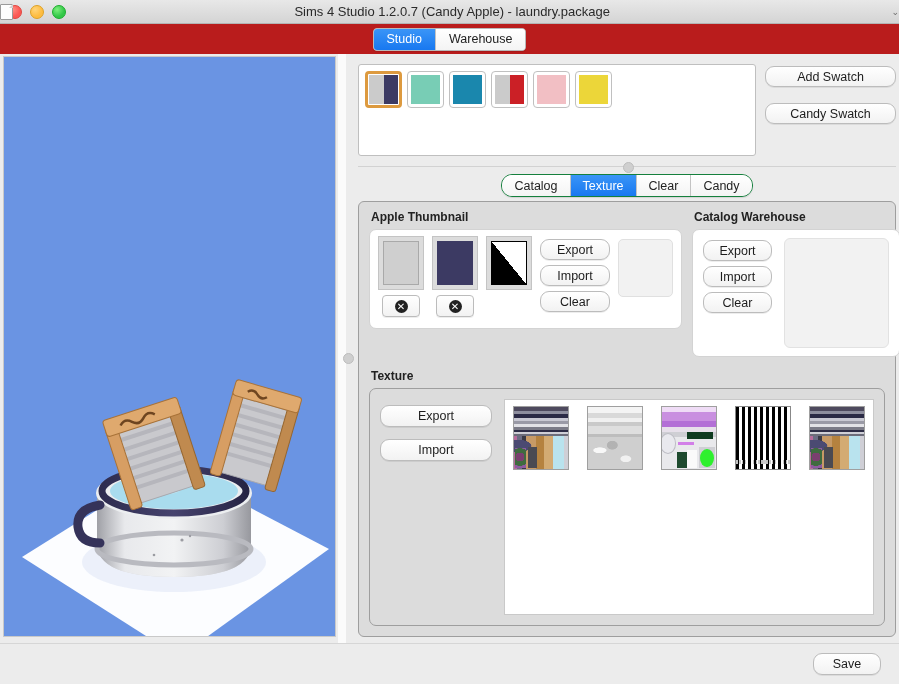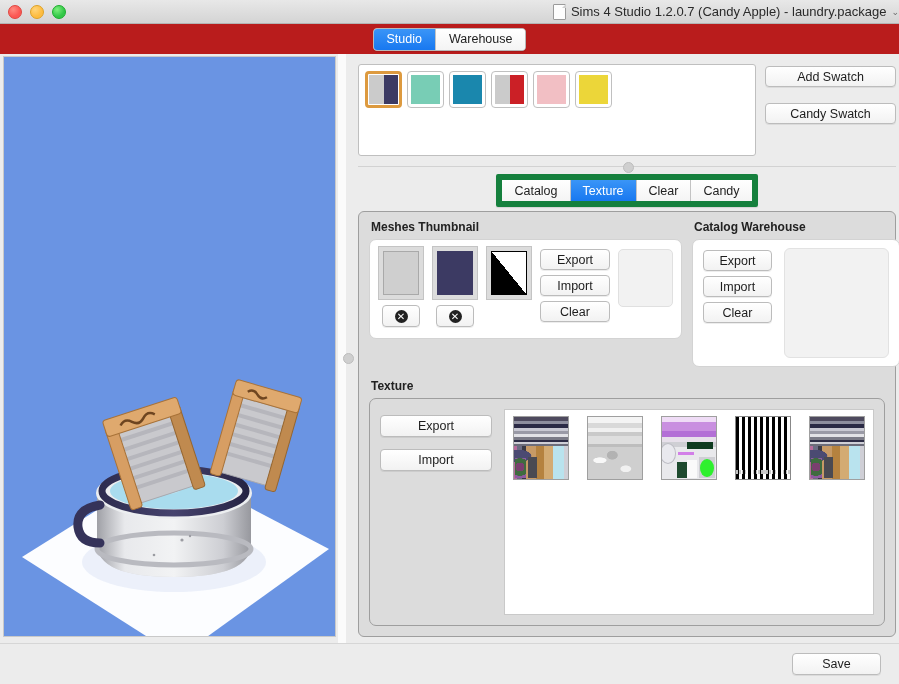--- a/index.html
+++ b/index.html
@@ -31,21 +31,21 @@
   }
   .traffic {
     display: flex; gap: 8px; padding-left: 8px; align-items: center;
   }
   .light { width: 12px; height: 12px; border-radius: 50%; }
   .light.red    { background: radial-gradient(circle at 35% 30%, #ff8a80, #fc5753 60%); border: 1px solid #e0443e; }
   .light.yellow { background: radial-gradient(circle at 35% 30%, #ffd479, #fdbc40 60%); border: 1px solid #dea123; }
   .light.green  { background: radial-gradient(circle at 35% 30%, #7ef07e, #33c748 60%); border: 1px solid #1aad2b; }
   .title-center {
     position: absolute; left: 0; right: 0; top: 0; bottom: 0;
-    display: flex; align-items: center; justify-content: flex-end;
+    display: flex; align-items: center; justify-content: space-between;
     gap: 5px;
     pointer-events: none;
   }
   .doc-icon {
     width: 11px; height: 14px; background: #fdfdfd;
     border: 1px solid #9a9a9a; border-radius: 1px;
     position: relative;
   }
   .doc-icon::after {
     content: ""; position: absolute; right: -1px; top: -1px;
@@ -159,21 +159,21 @@
   .sw-half { display: flex; flex: 1; }
   .sw-half > span { flex: 1; }
 
   .swatch-buttons {
     width: 131px; min-width: 131px;
     display: flex; flex-direction: column; gap: 16px; padding-top: 2px;
   }
   .btn {
     background: linear-gradient(#ffffff, #f2f2f2);
     border: 1px solid #bcbcbc;
-    border-radius: 4px;
+    border-radius: 9px;
     height: 21px;
     font-size: 12.5px;
     color: #1d1d1d;
     display: flex; align-items: center; justify-content: center;
     box-shadow: 0 1px 0.5px rgba(0,0,0,0.07);
     cursor: default;
     font-family: "Liberation Sans", sans-serif;
     box-sizing: border-box;
     padding: 0;
   }
@@ -191,22 +191,22 @@
   .grip-h {
     position: absolute; top: 2px; left: 50%; margin-left: -4px;
     width: 9px; height: 9px; border-radius: 50%;
     background: #cfcfcf; border: 1px solid #bdbdbd;
   }
 
   
   .tabs-row { display: flex; justify-content: center; margin-top: -4px; }
   .tabs {
     display: flex;
-    border: 6px solid #15803d;
-    border-radius: 2px; overflow: hidden;
+    border: 1px solid #15803d;
+    border-radius: 11px; overflow: hidden;
     box-shadow: 0 1px 1px rgba(0,0,0,0.10);
     height: 21px;
     justify-content: center;
   }
   .tabs .tab {
     padding: 0 12px;
     display: flex; align-items: center;
     font-size: 12.5px;
     background: linear-gradient(#ffffff, #f4f4f4);
     color: #222;
@@ -417,21 +417,21 @@
   }
 
   
   .footer {
     height: 40px; min-height: 40px;
     background: #ececec;
     border-top: 1px solid #d6d6d6;
     display: flex; align-items: center; justify-content: flex-end;
     padding-right: 18px;
   }
-  .footer .btn { width: 89px; height: 22px; }
+  .footer .btn { width: 68px; height: 22px; }
 </style>
 </head>
 <body>
 
 <div class="window">
 
   <div class="titlebar">
     <div class="traffic">
       <div class="light red"></div>
       <div class="light yellow"></div>
@@ -574,21 +574,21 @@
           <div class="tab active">Texture</div>
           <div class="tab">Clear</div>
           <div class="tab">Candy</div>
         </div>
       </div>
 
       <div class="panel-body">
 
         <div class="thumbs-row">
           <div style="display:flex;flex-direction:column">
-            <div class="group-title">Meshes Thumbnail</div>
+            <div class="group-title">Apple Thumbnail</div>
             <div class="group-box swatch-thumb-group">
               <div class="thumb-col">
                 <div class="thumb-frame">
                   <div class="thumb-inner gray"></div>
                 </div>
                 <div class="del-btn">
                   <span class="x-circle">✕</span>
                 </div>
               </div>
               <div class="thumb-col">

